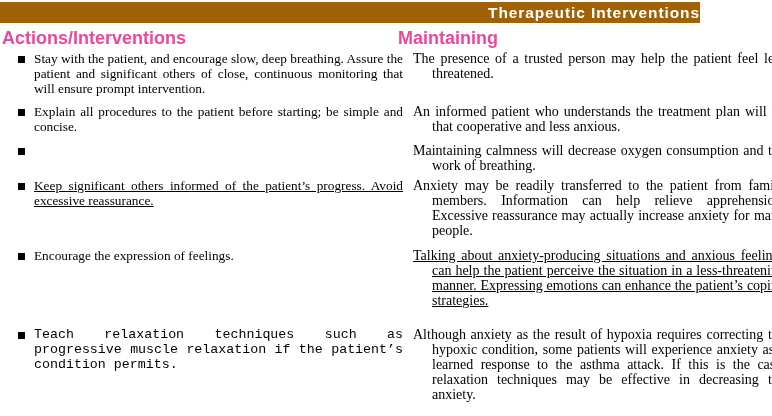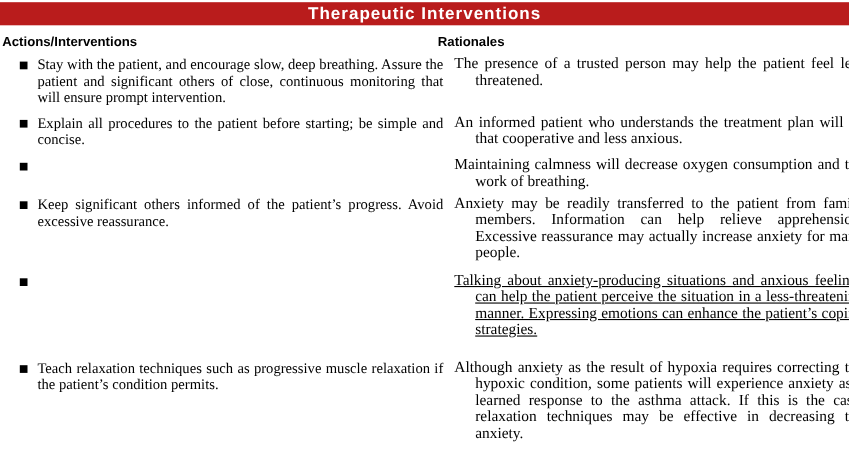--- a/index.html
+++ b/index.html
@@ -14,26 +14,26 @@
     overflow: hidden;
     font-family: "Liberation Serif", serif;
     color: #000000;
   }
 
   
   .title-bar {
     position: absolute;
     left: 0;
     top: 2px;
-    width: 772px;
+    width: 700px;
     height: 21px;
-    background: #b91c1c;
+    background: #a16207;
     display: flex;
     align-items: center;
-    justify-content: center;
+    justify-content: flex-end;
   }
   .title-bar-text {
     font-family: "Liberation Sans", sans-serif;
     font-weight: bold;
     font-size: 15.5px;
     color: #ffffff;
     letter-spacing: 0.9px;
     line-height: 1;
     white-space: nowrap;
   }
@@ -43,23 +43,23 @@
     position: absolute;
     left: 0;
     top: 30px;
     width: 772px;
     height: 18px;
   }
   .col-heading {
     position: absolute;
     font-family: "Liberation Sans", sans-serif;
     font-weight: bold;
-    font-size: 12px;
+    font-size: 18px;
     line-height: 16px;
-    color: #000000;
+    color: #ec4899;
     white-space: nowrap;
   }
   .col-heading.left  { left: 2px; top: 0; }
   .col-heading.right { left: 398px; top: 0; }
 
   
   .body-cols {
     position: absolute;
     left: 15px;
     top: 51px;
@@ -112,41 +112,41 @@
 </style>
 </head>
 <body>
 
 <div class="title-bar">
   <span class="title-bar-text">Therapeutic Interventions</span>
 </div>
 
 <div class="col-headings">
   <div class="col-heading left">Actions/Interventions</div>
-  <div class="col-heading right">Rationales</div>
+  <div class="col-heading right">Maintaining</div>
 </div>
 
 <div class="body-cols">
   <div class="col col-left" id="col-left">
       <div class="row" style="top: 0px;">
         <div class="action"><span class="bullet"></span><span>Stay with the patient, and encourage slow, deep breathing. Assure the patient and significant others of close, continu­ous monitoring that will ensure prompt intervention.</span></div>
       </div>
       <div class="row" style="top: 53px;">
         <div class="action"><span class="bullet"></span><span>Explain all procedures to the patient before starting; be simple and concise.</span></div>
       </div>
       <div class="row" style="top: 92px;">
         <div class="action"><span class="bullet"></span></div>
       </div>
-      <div class="row" style="top: 127px;">
+      <div class="row" style="top: 127px; text-decoration: underline;">
         <div class="action"><span class="bullet"></span><span>Keep significant others informed of the patient’s progress. Avoid excessive reassurance.</span></div>
       </div>
       <div class="row" style="top: 197px;">
-        <div class="action"><span class="bullet"></span></div>
+        <div class="action"><span class="bullet"></span><span>Encourage the expression of feelings.</span></div>
       </div>
-      <div class="row" style="top: 276px;">
+      <div class="row" style="top: 276px; font-family: Liberation Mono, monospace;">
         <div class="action"><span class="bullet"></span><span>Teach relaxation techniques such as progressive muscle relaxation if the patient’s condition permits.</span></div>
       </div>
     </div>
   <div class="col col-right" id="col-right">
       <div class="row" style="top: 0px;">
         <div class="rationale">The presence of a trusted person may help the patient feel less threatened.</div>
       </div>
       <div class="row" style="top: 53px;">
         <div class="rationale">An informed patient who understands the treatment plan will be that cooperative and less anxious.</div>
       </div>

